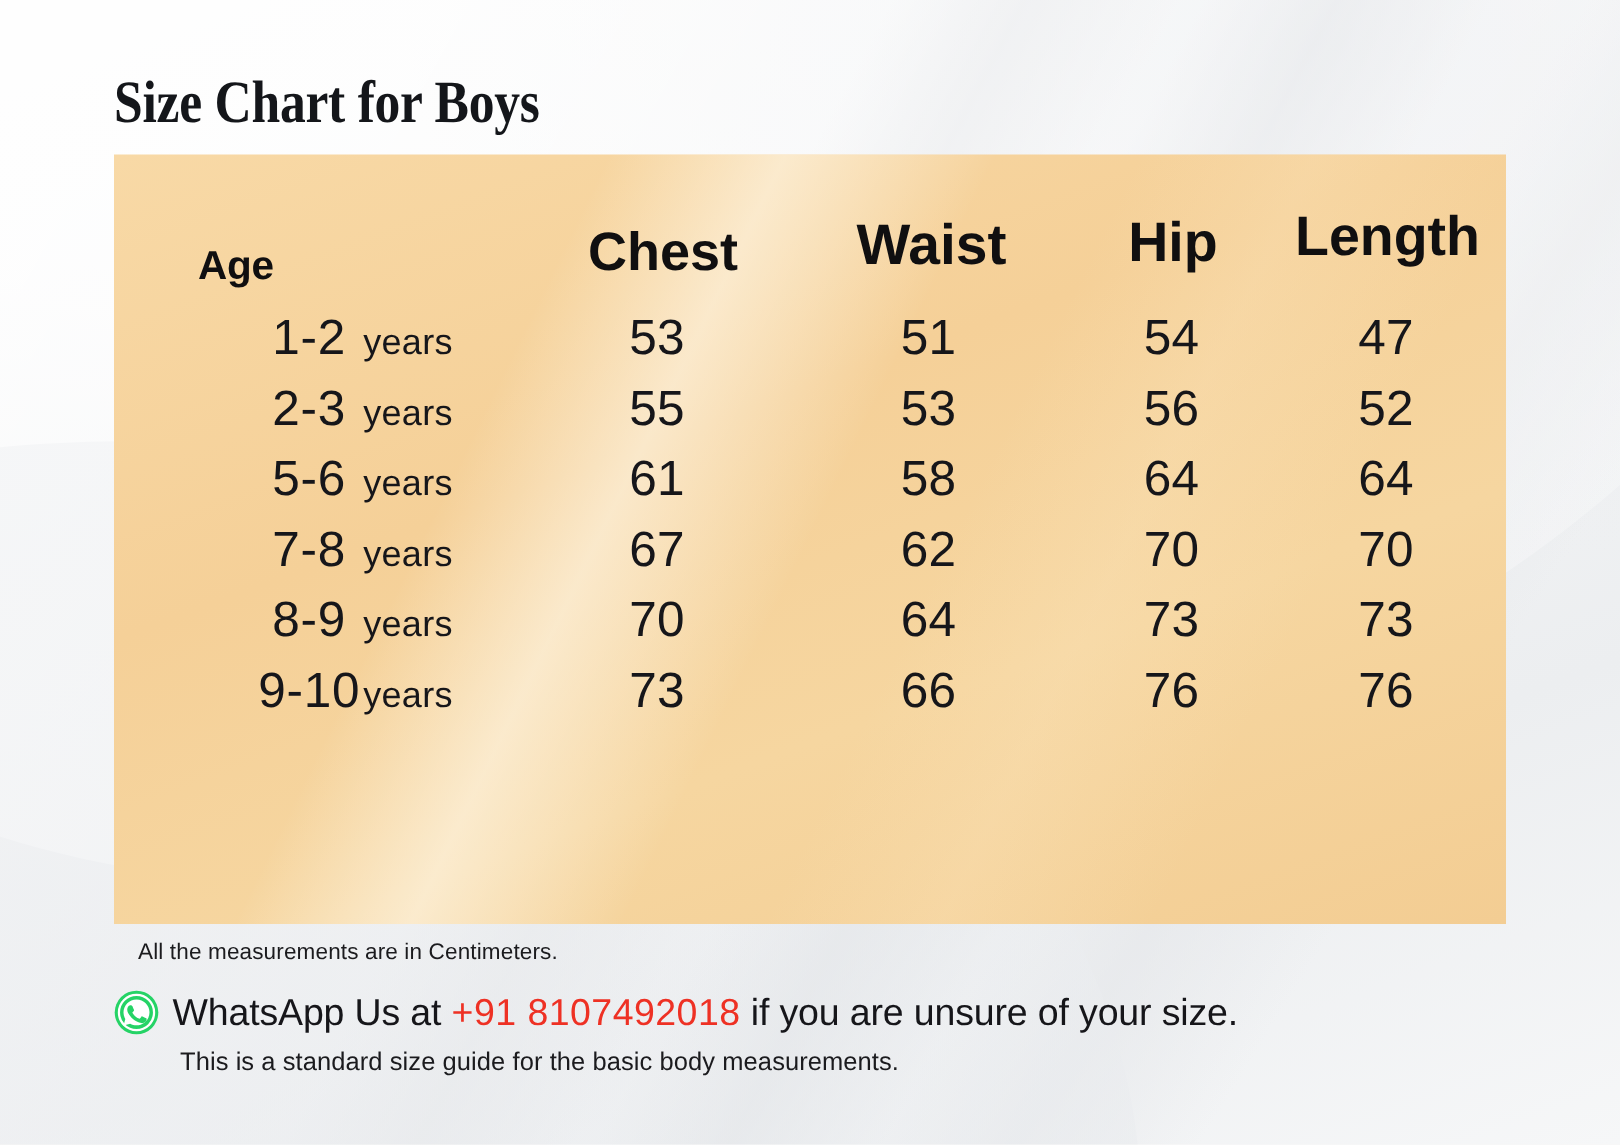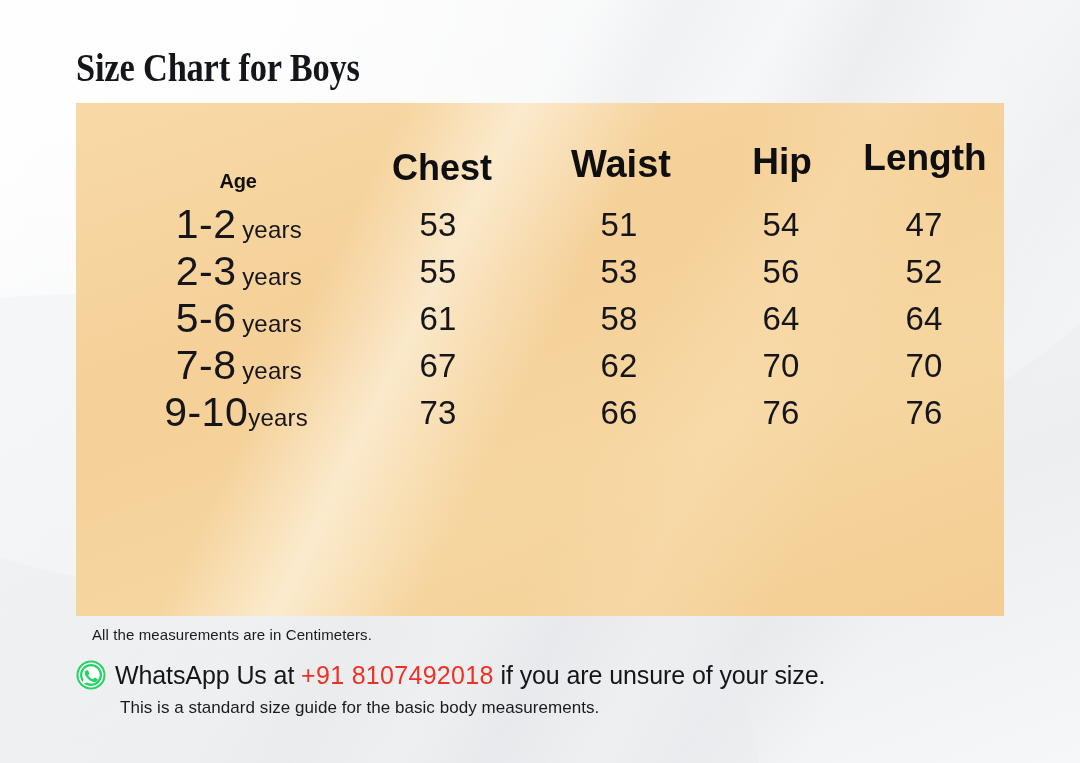--- a/index.html
+++ b/index.html
@@ -105,23 +105,23 @@
   .size-table thead th {
     height: 76px;
     padding: 0;
     vertical-align: bottom;
     color: #100f10;
     font-weight: bold;
     font-family: "Liberation Sans", sans-serif;
   }
 
   .hdr-age {
-    text-align: center;
+    text-align: left;
     padding-left: 56px !important;
-    font-size: 20px;
+    font-size: 27px;
     padding-bottom: 8px !important;
     letter-spacing: -0.2px;
   }
   .hdr-chest  { font-size: 36px; padding-bottom: 12px !important; padding-left: 6px !important; }
   .hdr-waist  { font-size: 38px; padding-bottom: 15px !important; padding-right: 4px !important; }
   .hdr-hip    { font-size: 37px; padding-bottom: 18px !important; }
   .hdr-length { font-size: 37px; padding-bottom: 22px !important; padding-right: 6px !important; }
 
   .size-table tbody td {
     padding: 0;
@@ -135,21 +135,21 @@
   }
 
   .cell-age {
     text-align: left;
     padding-left: 52px !important;
     white-space: nowrap;
   }
   .age-range {
     display: inline-block;
     min-width: 72px;
-    font-size: 41px;
+    font-size: 33px;
     letter-spacing: 0.5px;
   }
   .age-unit {
     font-size: 24px;
     letter-spacing: 0.2px;
   }
 
   .cell-chest  { padding-right: 2px !important; }
   .cell-waist  { padding-right: 8px !important; }
   .cell-hip    { padding-right: 2px !important; }
@@ -248,20 +248,27 @@
             <td class="cell-length">64</td>
           </tr>
           <tr>
             <td class="cell-age"><span class="age-range">7-8</span><span class="age-unit">years</span></td>
             <td class="cell-chest">67</td>
             <td class="cell-waist">62</td>
             <td class="cell-hip">70</td>
             <td class="cell-length">70</td>
           </tr>
           <tr>
+            <td class="cell-age"><span class="age-range">8-9</span><span class="age-unit">years</span></td>
+            <td class="cell-chest">70</td>
+            <td class="cell-waist">64</td>
+            <td class="cell-hip">73</td>
+            <td class="cell-length">73</td>
+          </tr>
+          <tr>
             <td class="cell-age"><span class="age-range">9-10</span><span class="age-unit">years</span></td>
             <td class="cell-chest">73</td>
             <td class="cell-waist">66</td>
             <td class="cell-hip">76</td>
             <td class="cell-length">76</td>
           </tr>
         </tbody>
       </table>
     </div>
 

